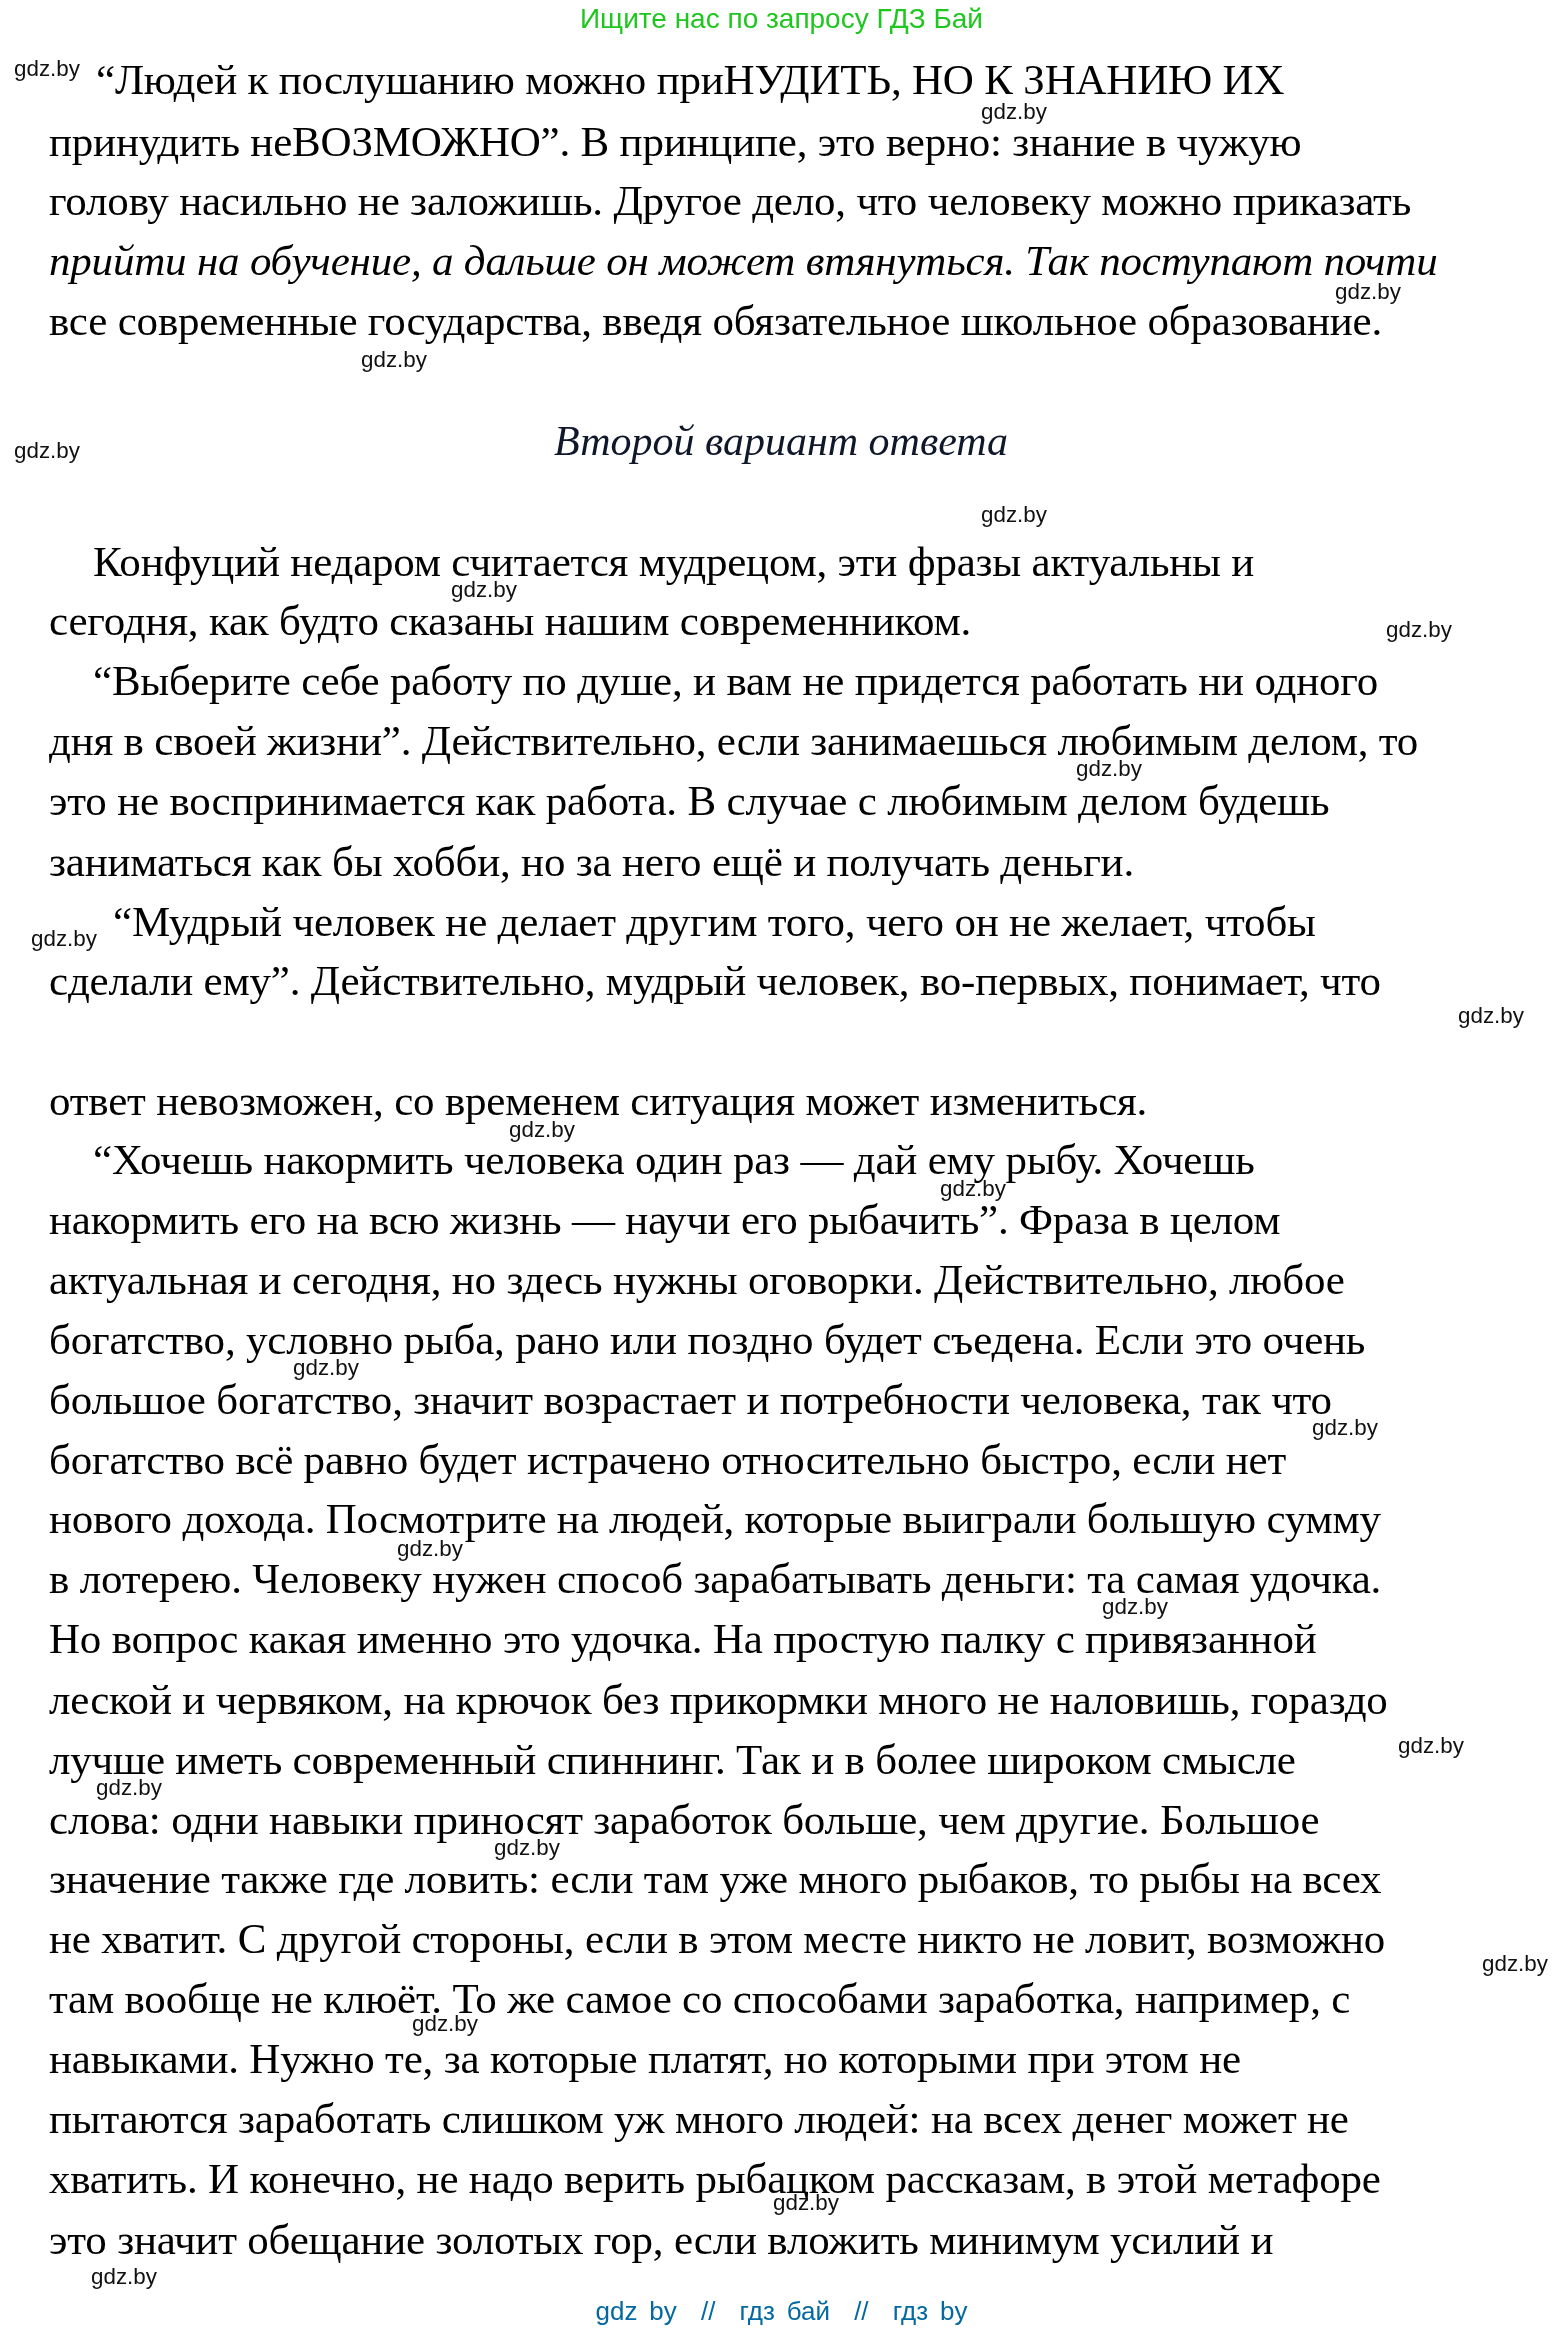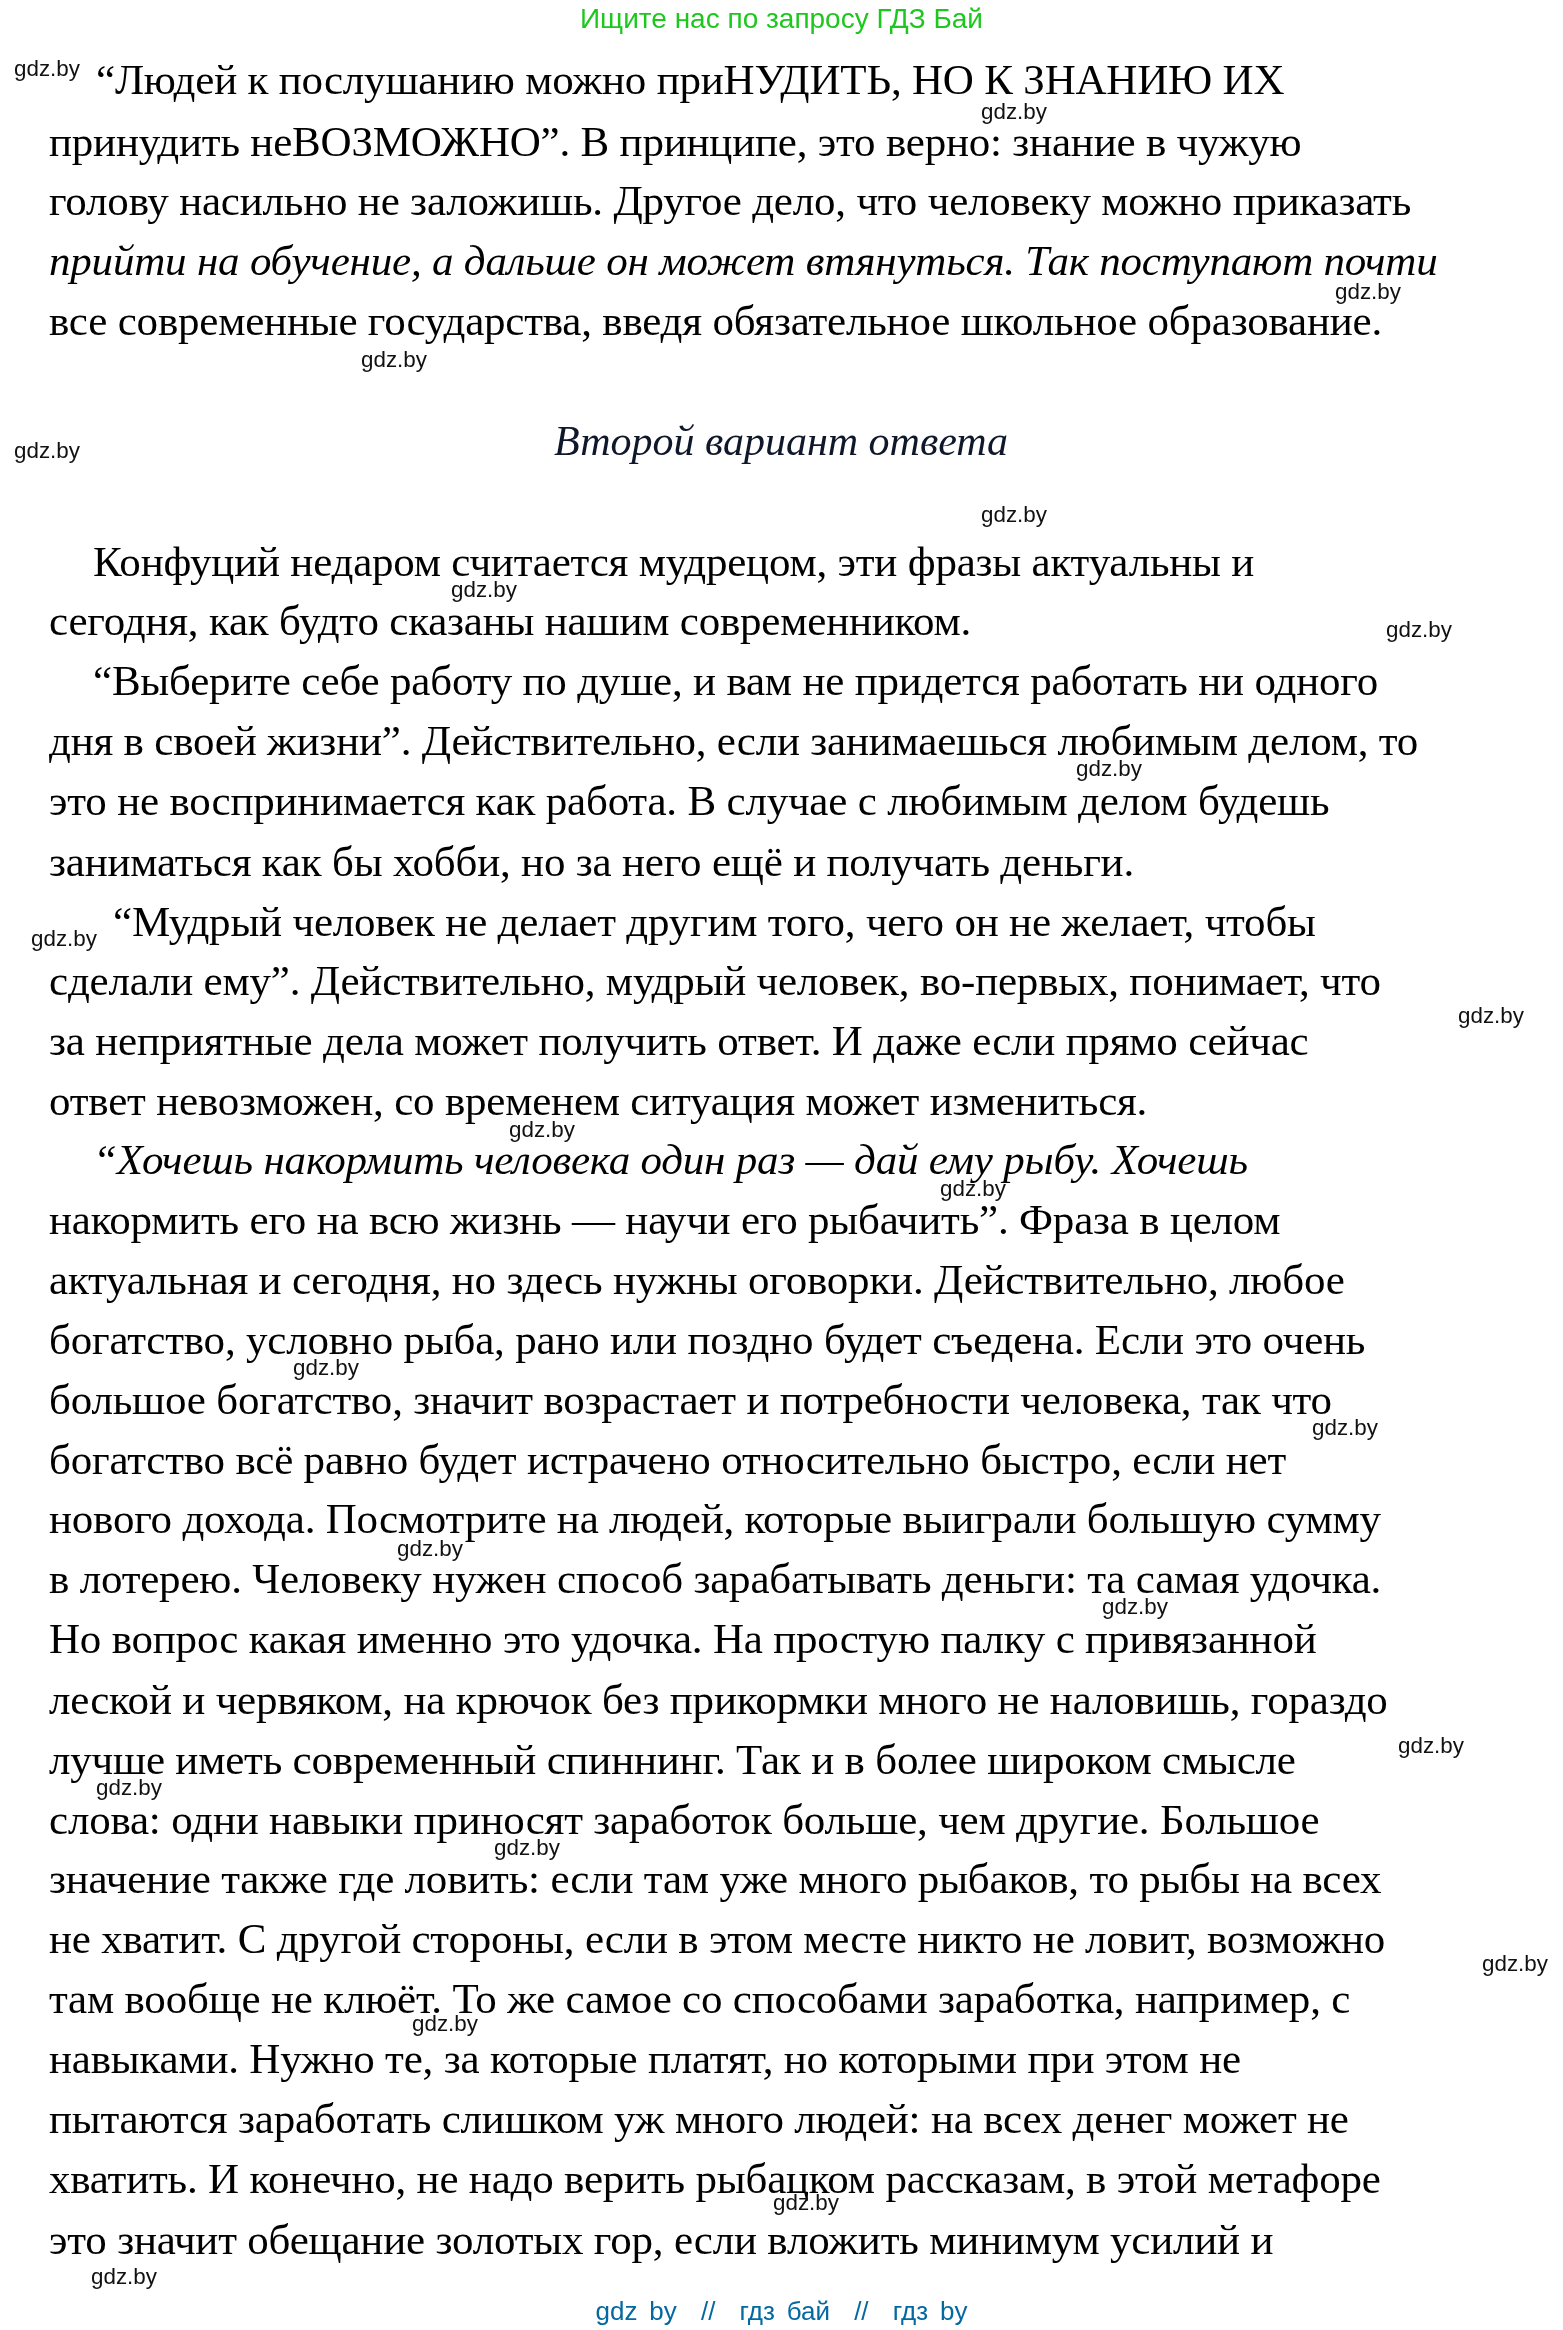--- a/index.html
+++ b/index.html
@@ -45,23 +45,22 @@
   <div class="heading" style="top:417px;left:554px;">Второй вариант ответа</div>
 
   <div class="line" style="top:540px;left:93px;">Конфуций недаром считается мудрецом, эти фразы актуальны и</div>
   <div class="line" style="top:599px;left:49px;">сегодня, как будто сказаны нашим современником.</div>
   <div class="line" style="top:659px;left:93px;">“Выберите себе работу по душе, и вам не придется работать ни одного</div>
   <div class="line" style="top:719px;left:49px;">дня в своей жизни”. Действительно, если занимаешься любимым делом, то</div>
   <div class="line" style="top:779px;left:49px;">это не воспринимается как работа. В случае с любимым делом будешь</div>
   <div class="line" style="top:840px;left:49px;">заниматься как бы хобби, но за него ещё и получать деньги.</div>
   <div class="line" style="top:900px;left:113px;">“Мудрый человек не делает другим того, чего он не желает, чтобы</div>
   <div class="line" style="top:959px;left:49px;">сделали ему”. Действительно, мудрый человек, во-первых, понимает, что</div>
-  <div class="line" style="top:1019px;left:49px;">за неприятные дела может получить ответ. И даже если прямо сейчас</div>
   <div class="line" style="top:1079px;left:49px;">ответ невозможен, со временем ситуация может измениться.</div>
-  <div class="line" style="top:1138px;left:93px;font-style:italic;">“Хочешь накормить человека один раз — дай ему рыбу. Хочешь</div>
+  <div class="line" style="top:1138px;left:93px;">“Хочешь накормить человека один раз — дай ему рыбу. Хочешь</div>
   <div class="line" style="top:1198px;left:49px;">накормить его на всю жизнь — научи его рыбачить”. Фраза в целом</div>
   <div class="line" style="top:1258px;left:49px;">актуальная и сегодня, но здесь нужны оговорки. Действительно, любое</div>
   <div class="line" style="top:1318px;left:49px;">богатство, условно рыба, рано или поздно будет съедена. Если это очень</div>
   <div class="line" style="top:1378px;left:49px;">большое богатство, значит возрастает и потребности человека, так что</div>
   <div class="line" style="top:1438px;left:49px;">богатство всё равно будет истрачено относительно быстро, если нет</div>
   <div class="line" style="top:1497px;left:49px;">нового дохода. Посмотрите на людей, которые выиграли большую сумму</div>
   <div class="line" style="top:1557px;left:49px;">в лотерею. Человеку нужен способ зарабатывать деньги: та самая удочка.</div>
   <div class="line" style="top:1617px;left:49px;">Но вопрос какая именно это удочка. На простую палку с привязанной</div>
   <div class="line" style="top:1678px;left:49px;">леской и червяком, на крючок без прикормки много не наловишь, гораздо</div>
   <div class="line" style="top:1738px;left:49px;">лучше иметь современный спиннинг. Так и в более широком смысле</div>

